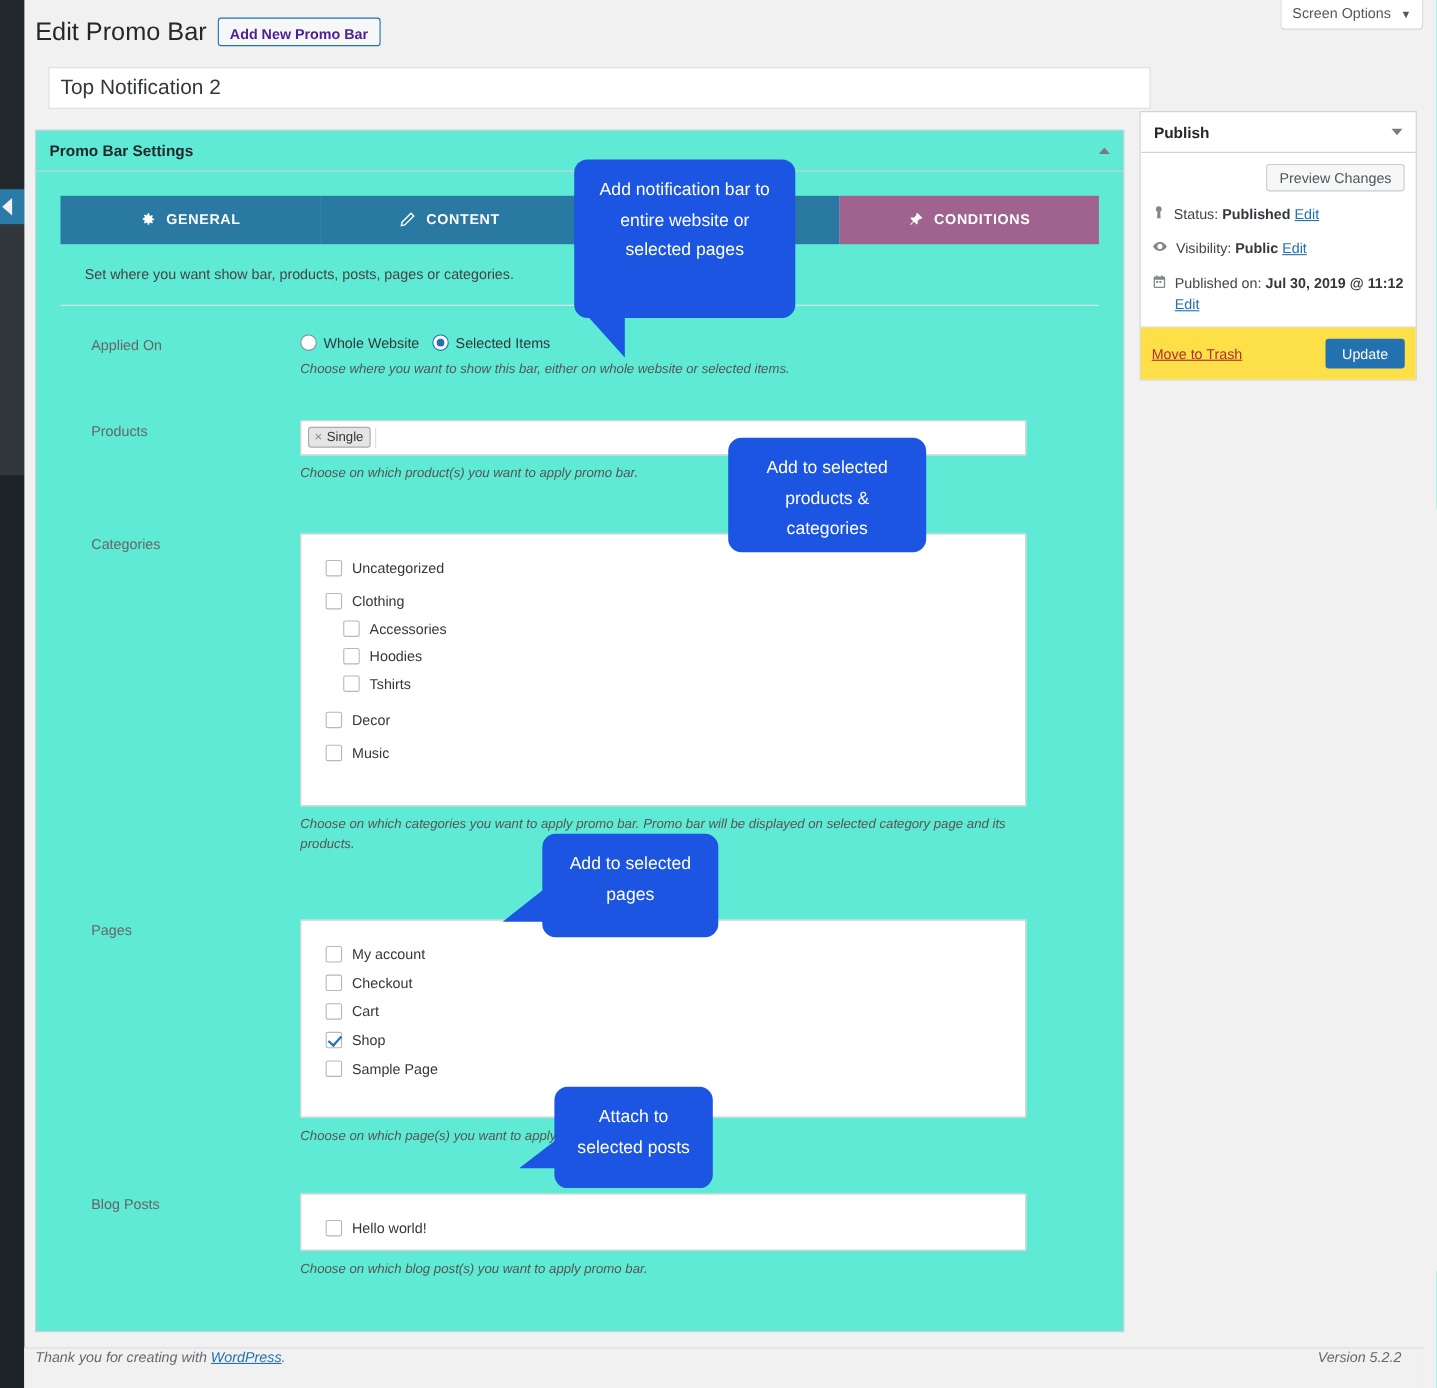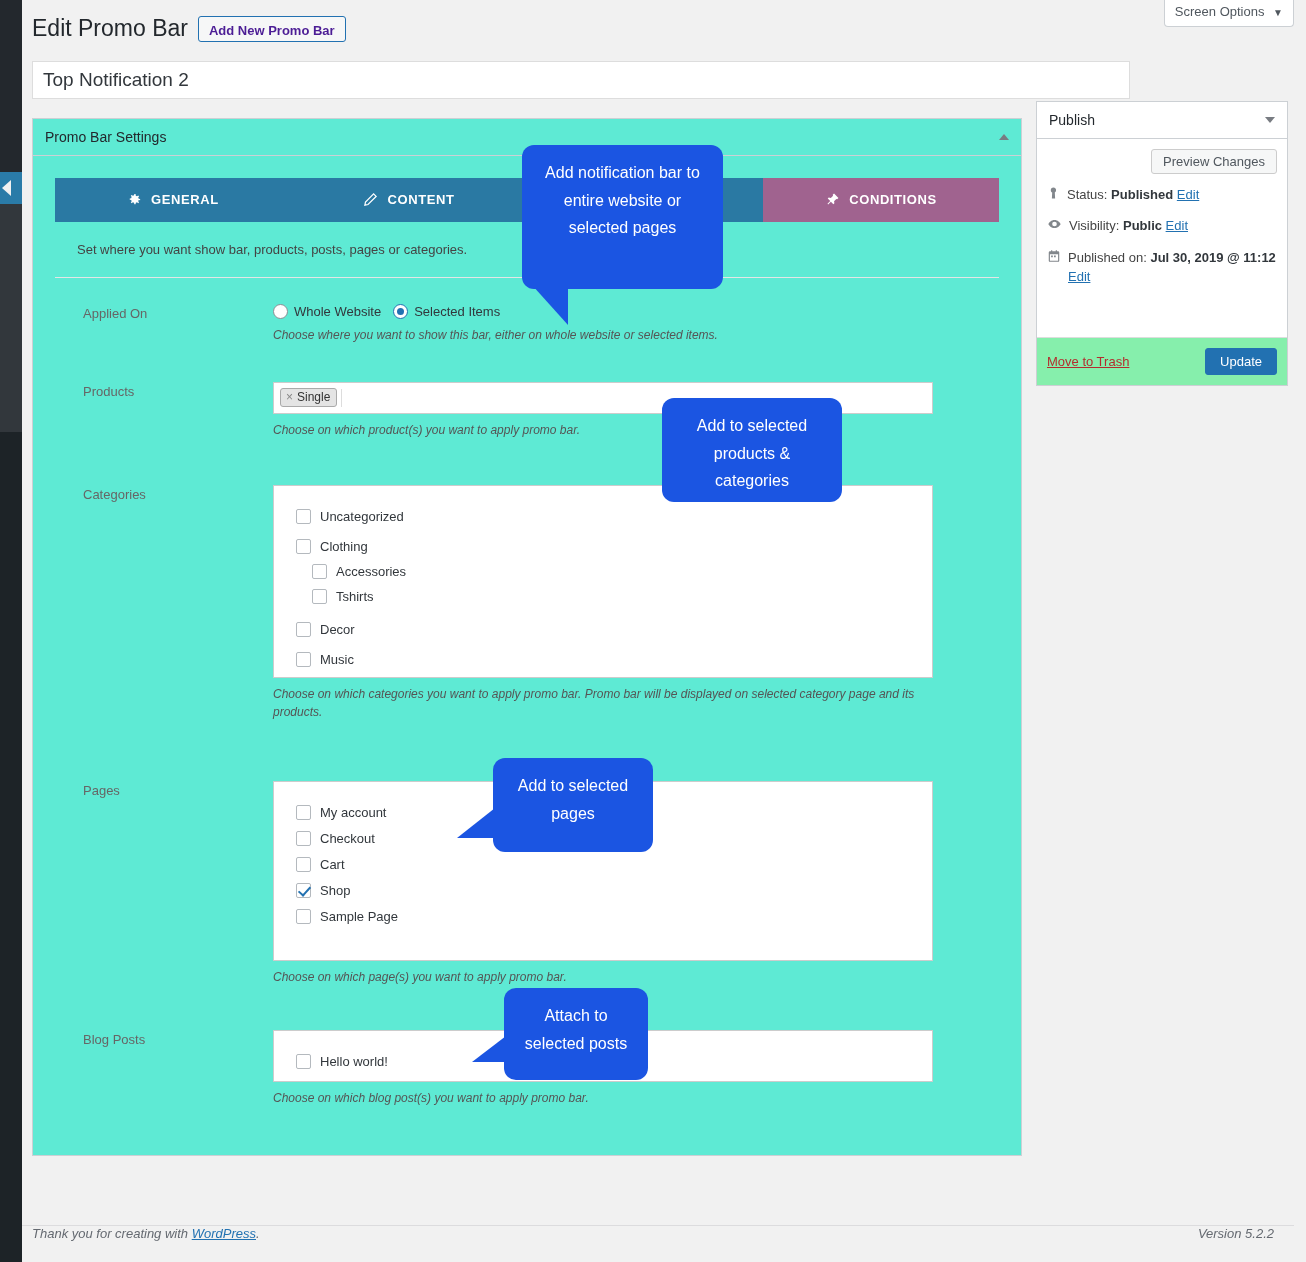--- a/index.html
+++ b/index.html
@@ -58,34 +58,34 @@
     border: 1px solid #2271b1; border-radius: 3px;
     text-decoration: none; cursor: pointer; font-weight: 600;
   }
 
   #columns { display: flex; align-items: flex-start; padding: 6px 10px 0 10px; }
   #col-main { width: 990px; }
   #col-side { width: 252px; margin-left: 14px; }
 
   
   #title-input {
-    width: 1098px; height: 38px;
+    width: 1002px; height: 38px;
     border: 1px solid #ddd; background: #fff;
     font-size: 19px; color: #32373c;
     padding: 3px 10px; font-family: "Liberation Sans", sans-serif;
-    outline: none; margin-top: 7px;
+    outline: none; margin-top: 7px; margin-left: 12px;
   }
 
   
   .postbox { background: #5eead4; border: 1px solid #ccd0d4; margin-top: 19px; }
   .postbox-header {
     display: flex; align-items: center; justify-content: space-between;
     padding: 10px 12px; border-bottom: 1px solid #ccd0d4;
   }
-  .postbox-header h2 { font-size: 14px; font-weight: 400; color: #23282d; margin: 0; }
+  .postbox-header h2 { font-size: 14px; font-weight: 700; color: #23282d; margin: 0; }
   .toggle-ind { width: 0; height: 0;
     border-left: 5px solid transparent; border-right: 5px solid transparent;
     border-bottom: 6px solid #787c82; cursor: pointer; }
 
   .postbox-inner { padding: 22px 22px 30px 22px; }
 
   
   #tabbar { display: flex; height: 44px; }
   .tab {
     flex: 1; display: flex; align-items: center; justify-content: center;
@@ -137,21 +137,21 @@
   .token {
     display: inline-flex; align-items: center; gap: 4px;
     background: #e4e4e4; border: 1px solid #aaa; border-radius: 3px;
     padding: 1px 6px 2px 5px; font-size: 12px; color: #333;
   }
   .token .x { color: #888; font-size: 12px; cursor: pointer; }
   .token-caret { width: 9px; height: 18px; border-left: 1px solid #ddd; margin-left: 4px; }
 
   
   .listbox { border: 1px solid #ccc; background: #fff; padding: 18px 22px; }
-  .listbox.h-cats { height: 193px; }
+  .listbox.h-cats { height: 248px; }
   .listbox.h-pages { height: 180px; }
   .listbox.h-posts { height: 52px; }
   .cb-item { display: flex; align-items: center; gap: 9px; padding: 5px 0; font-size: 13px; color: #32373c; }
   .cb-item.indent { padding-left: 16px; }
   .cb {
     width: 15px; height: 15px; flex: none;
     border: 1px solid #b4b9be; background: #fff; border-radius: 2px;
     position: relative;
   }
   .cb.on::after {
@@ -168,21 +168,21 @@
   #preview-btn {
     background: #f6f7f7; border: 1px solid #ccc; border-radius: 3px;
     color: #50575e; font-size: 13px; padding: 4px 11px; cursor: pointer;
   }
   .pub-line { display: flex; align-items: flex-start; gap: 7px; margin-top: 11px; font-size: 13px; color: #444; line-height: 1.5; }
   .pub-line .ico { flex: none; margin-top: 1px; color: #82878c; }
   .pub-line b { font-weight: 700; color: #32373c; }
   a.lnk { color: #2271b1; text-decoration: underline; cursor: pointer; }
   #pub-footer {
     display: flex; align-items: center; justify-content: space-between;
-    border-top: 1px solid #ddd; background: #86efac; padding: 10px; margin-top: 40px;
+    border-top: 1px solid #ddd; background: #fde047; padding: 10px;
   }
   #trash-link { color: #b32d2e; text-decoration: underline; font-size: 13px; cursor: pointer; }
   #update-btn {
     background: #2271b1; border: 1px solid #2271b1; border-radius: 3px;
     color: #fff; font-size: 13px; font-weight: 400;
     padding: 5px 14px; cursor: pointer;
   }
 
   
   #footer {
@@ -337,20 +337,24 @@
                       <span class="cb"></span>
                       <span>Uncategorized</span>
                     </div>
                   <div class="cb-item" style="padding-top:10px">
                       <span class="cb"></span>
                       <span>Clothing</span>
                     </div>
                   <div class="cb-item indent">
                       <span class="cb"></span>
                       <span>Accessories</span>
+                    </div>
+                  <div class="cb-item indent">
+                      <span class="cb"></span>
+                      <span>Hoodies</span>
                     </div>
                   <div class="cb-item indent">
                       <span class="cb"></span>
                       <span>Tshirts</span>
                     </div>
                   <div class="cb-item" style="padding-top:13px">
                       <span class="cb"></span>
                       <span>Decor</span>
                     </div>
                   <div class="cb-item" style="padding-top:10px">

